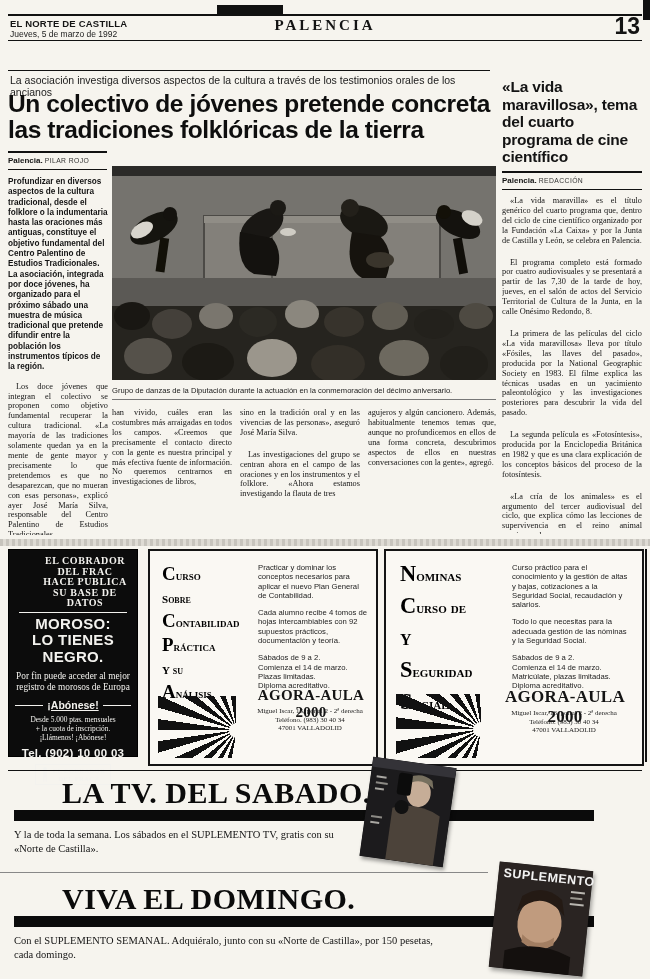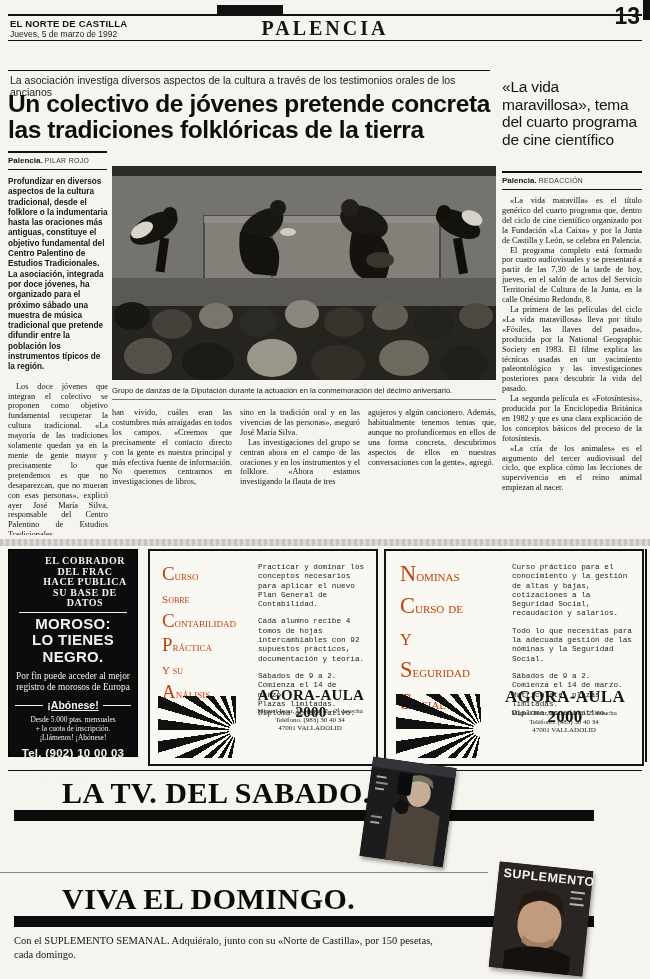--- a/index.html
+++ b/index.html
@@ -3,56 +3,56 @@
 <meta charset="utf-8">
 <style>
   html,body{margin:0;padding:0;background:#9a9a9a;}
   .page{position:relative;width:650px;height:979px;background:#f6f4ee;color:#141414;
         font-family:"Liberation Serif",serif;overflow:hidden;}
   .abs{position:absolute;}
   .rule{position:absolute;background:#111;}
   
   .mast-title{font-family:"Liberation Sans",sans-serif;font-weight:bold;font-size:9.5px;letter-spacing:.2px;}
   .mast-date{font-family:"Liberation Sans",sans-serif;font-size:8.5px;color:#222;}
-  .section{font-size:20px;letter-spacing:3px;font-weight:bold;text-align:center;}
+  .section{font-size:15px;letter-spacing:3px;font-weight:bold;text-align:center;}
   .pagenum{font-family:"Liberation Sans",sans-serif;font-weight:bold;font-size:23px;}
   
   .strap{font-family:"Liberation Sans",sans-serif;font-size:10.5px;color:#1a1a1a;}
   .headline{font-family:"Liberation Sans",sans-serif;font-weight:bold;font-size:24.5px;line-height:25.5px;letter-spacing:-.4px;color:#0e0e0e;}
   .byline{font-family:"Liberation Sans",sans-serif;font-size:7.5px;}
   .byline b{font-weight:bold;font-size:8px;}
   .byline .auth{color:#333;font-size:6.8px;letter-spacing:.4px;}
   .lead{font-family:"Liberation Sans",sans-serif;font-weight:bold;font-size:8.2px;line-height:10.3px;text-align:left;}
   .bt{font-size:8.3px;line-height:9.9px;text-align:justify;}
   .bt p{margin:0;}
   .bt p.ind{text-indent:8px;}
-  .bt p + p{margin-top:0;}
+  .bt p + p{margin-top:12px;}
   .colbox{position:absolute;overflow:hidden;}
   .caption{font-family:"Liberation Sans",sans-serif;font-weight:normal;font-size:7.6px;color:#1a1a1a;}
-  .sb-head{font-family:"Liberation Sans",sans-serif;font-weight:normal;font-size:15.5px;line-height:17.5px;letter-spacing:-.2px;}
+  .sb-head{font-family:"Liberation Sans",sans-serif;font-weight:bold;font-size:15.5px;line-height:17.5px;letter-spacing:-.2px;}
   
   .graybar{position:absolute;left:0;right:0;height:7px;
      background:repeating-linear-gradient(90deg,#c7c4bd 0 3px,#dedbd4 3px 6px);}
   
   .adblack{position:absolute;background:#0c0c0c;color:#f3f2ee;text-align:center;border:1px solid #000;}
   .adb-head{font-size:10px;font-weight:bold;letter-spacing:.6px;line-height:10.5px;margin-left:24px;}
   .adb-slogan{font-family:"Liberation Sans",sans-serif;font-weight:bold;font-size:15px;line-height:16.5px;letter-spacing:.3px;}
   .adb-body{font-size:9.3px;line-height:11px;}
   .adb-cta{font-family:"Liberation Sans",sans-serif;font-weight:bold;font-size:10.5px;text-decoration:underline;
            display:flex;align-items:center;gap:4px;justify-content:center;}
   .adb-cta::before,.adb-cta::after{content:"";height:1px;background:#f3f2ee;flex:1;}
   .adb-small{font-size:7.4px;line-height:8.8px;}
   .adb-tel{font-family:"Liberation Sans",sans-serif;font-weight:bold;font-size:11.5px;letter-spacing:.3px;}
   .adb-foot{display:inline-flex;align-items:center;gap:4px;border:1px solid #f3f2ee;padding:2px 5px;font-size:6.5px;line-height:7.5px;font-weight:bold;letter-spacing:.4px;}
   
   .adbox{position:absolute;background:#faf8f3;border:2px solid #141414;}
-  .adtitle{font-variant:small-caps;font-weight:normal;color:#c2410c;}
+  .adtitle{font-variant:small-caps;font-weight:bold;color:#000000;}
   .adtitle div::first-letter{font-size:1.4em;}
   .adcopy{font-family:"Liberation Sans",sans-serif;font-size:7.7px;line-height:9.3px;color:#222;}
-  .adcopy .blk{margin-bottom:8px;font-family:Liberation Mono, monospace;}
+  .adcopy .blk{margin-bottom:8px;}
   .agora-logo{position:absolute;background:
      conic-gradient(from 190deg at 82% 55%, #111 0 8deg, transparent 8deg 16deg,
      #111 16deg 24deg, transparent 24deg 32deg, #111 32deg 40deg, transparent 40deg 48deg,
      #111 48deg 56deg, transparent 56deg 64deg, #111 64deg 72deg, transparent 72deg 80deg,
      #111 80deg 88deg, transparent 88deg 96deg, #111 96deg 104deg, transparent 104deg 112deg,
      #111 112deg 120deg, transparent 120deg 128deg, #111 128deg 136deg, transparent 136deg 144deg,
      #111 144deg 152deg, transparent 152deg 160deg, #111 160deg 168deg, transparent 168deg 360deg);}
   .agora-logo::after{content:"";position:absolute;left:74%;top:43%;width:16%;height:24%;
      background:#faf8f3;border-radius:50%;}
   .agora-brand{font-weight:bold;font-size:15px;letter-spacing:.3px;text-align:center;}
@@ -69,21 +69,21 @@
 <body>
 
 <div class="page">
 
   <div class="abs" style="left:217px;top:5px;width:66px;height:9px;background:#111;"></div>
   <div class="abs" style="right:0;top:0;width:7px;height:20px;background:#111;"></div>
   <div class="rule" style="left:8px;right:8px;top:14px;height:2px;"></div>
   <div class="abs mast-title" style="left:10px;top:18px;">EL NORTE DE CASTILLA</div>
   <div class="abs mast-date" style="left:10px;top:29px;">Jueves, 5 de marzo de 1992</div>
   <div class="abs section" style="left:0;right:0;top:17px;">PALENCIA</div>
-  <div class="abs pagenum" style="right:10px;top:3px;">13</div>
+  <div class="abs pagenum" style="right:10px;top:13px;">13</div>
   <div class="rule" style="left:8px;right:8px;top:40px;height:1px;"></div>
 
   <div class="rule" style="left:8px;width:482px;top:70px;height:1px;"></div>
   <div class="abs strap" style="left:10px;top:74px;width:482px;">La asociación investiga diversos aspectos de la cultura a través de los testimonios orales de los ancianos</div>
   <div class="abs headline" style="left:8px;top:91px;width:492px;">Un colectivo de jóvenes pretende concreta las tradiciones folklóricas de la tierra</div>
 
   <div class="rule" style="left:8px;width:99px;top:151px;height:2px;"></div>
   <div class="abs byline" style="left:8px;top:156px;width:99px;">
     <b>Palencia.</b>
     <span class="auth">PILAR ROJO</span>
@@ -271,20 +271,21 @@
       <div>Miguel Iscar, 16, portal 2 - 2ª derecha</div>
       <div>Teléfono. (983) 30 40 34</div>
       <div>47001 VALLADOLID</div>
     </div>
   </div>
   <div class="rule" style="right:3px;top:549px;width:2px;height:213px;"></div>
 
   <div class="rule" style="left:8px;right:8px;top:770px;height:1px;"></div>
   <div class="abs promo-title" style="left:14px;top:776px;">LA TV. DEL SABADO.</div>
   <div class="promo-bar" style="left:14px;top:810px;width:580px;"></div>
+  <div class="abs promo-text" style="left:14px;top:828px;width:340px;">Y la de toda la semana. Los sábados en el SUPLEMENTO TV, gratis con su «Norte de Castilla».</div>
   <div class="cover" style="left:366px;top:762px;width:84px;height:100px;transform:rotate(8deg);background:#18181a;">
     <svg width="84" height="100" viewBox="0 0 84 100">
       <rect width="84" height="100" fill="#1c1b1d"></rect>
       <rect width="84" height="10" fill="#343338"></rect>
       <rect x="6" y="18" width="10" height="2" fill="#a9a7a2"></rect>
       <rect x="6" y="24" width="12" height="2" fill="#8c8a85"></rect>
       <rect x="6" y="30" width="9" height="2" fill="#a9a7a2"></rect>
       <rect x="6" y="58" width="11" height="2" fill="#8c8a85"></rect>
       <rect x="6" y="64" width="9" height="2" fill="#a9a7a2"></rect>
       <ellipse cx="50" cy="30" rx="12" ry="14" fill="#c6ad97"></ellipse>

